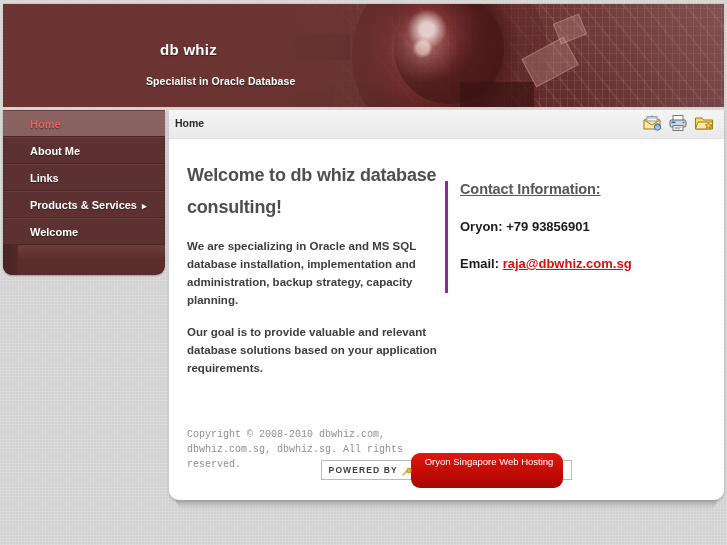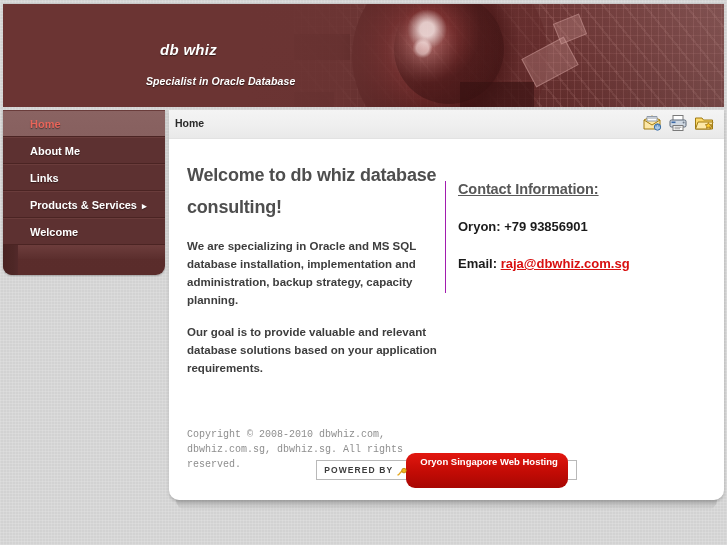--- a/index.html
+++ b/index.html
@@ -34,21 +34,20 @@
 
   
   #header {
     position: absolute;
     left: 3px; top: 3px;
     width: 721px; height: 104px;
     overflow: hidden;
     background: linear-gradient(180deg, #6d3837 0%, #693433 40%, #5e2c2b 100%);
     border-top: 1px solid #c9c9c9;
     box-sizing: border-box;
-    font-style: italic;
   }
   .hdr-art {
     position: absolute;
     right: 0; top: 0;
     width: 430px; height: 104px;
     opacity: .92;
   }
   .hdr-art .eye {
     position: absolute;
     left: 58px; top: -46px;
@@ -234,21 +233,21 @@
     font-size: 10px;
     line-height: 15px;
     color: #8e8e8e;
   }
 
   .col-right {
     position: absolute;
     left: 276px; top: 42px;
     width: 262px;
     padding-left: 12px;
-    border-left: 1px solid #a21caf;
+    border-left: 3px solid #a21caf;
     min-height: 112px;
     box-sizing: border-box;
   }
   #contact-heading {
     margin: 0;
     font-size: 14.5px;
     font-weight: bold;
     color: #585858;
     text-decoration: underline;
     letter-spacing: -.1px;
@@ -294,21 +293,21 @@
     z-index: 2;
   }
   #powered-pill {
     height: 35px;
     line-height: 17px;
     padding: 0 10px 0 14px;
     border-radius: 9px;
     background: linear-gradient(180deg, #e2170f 0%, #c20b05 55%, #a80703 100%);
     color: #ffffff;
     font-size: 9.5px;
-    font-weight: bold;
+    font-weight: normal;
     white-space: nowrap;
     margin-right: 8px;
   }
 
   .panel-shadow {
     position: absolute;
     left: 176px; top: 500px;
     width: 541px; height: 10px;
     background: linear-gradient(180deg, rgba(140,140,140,.5) 0%, rgba(210,210,210,0) 100%);
     border-bottom-left-radius: 10px;

